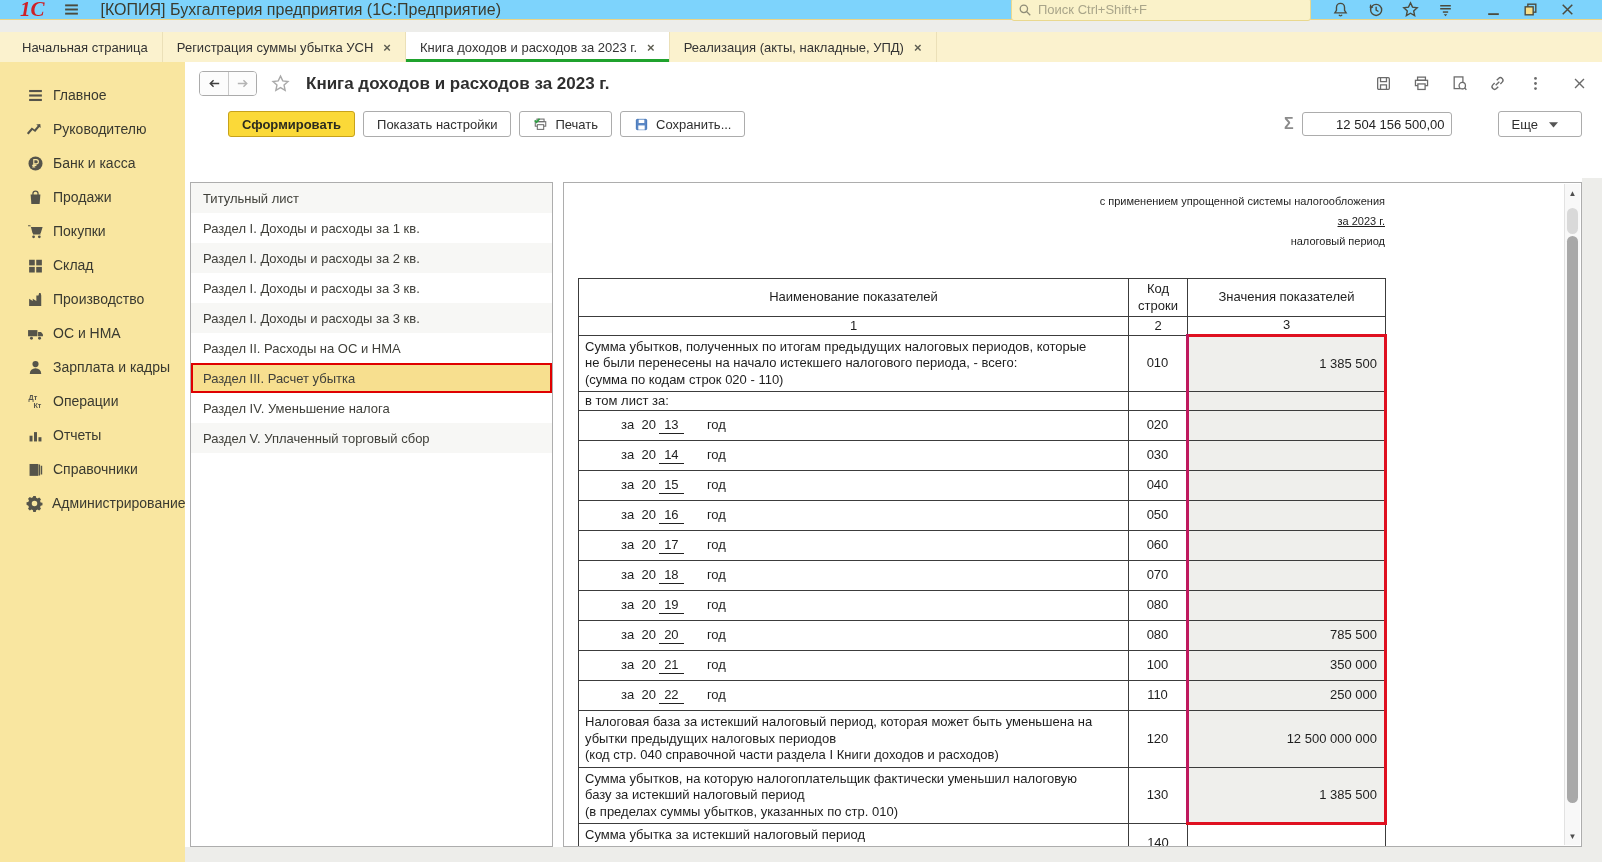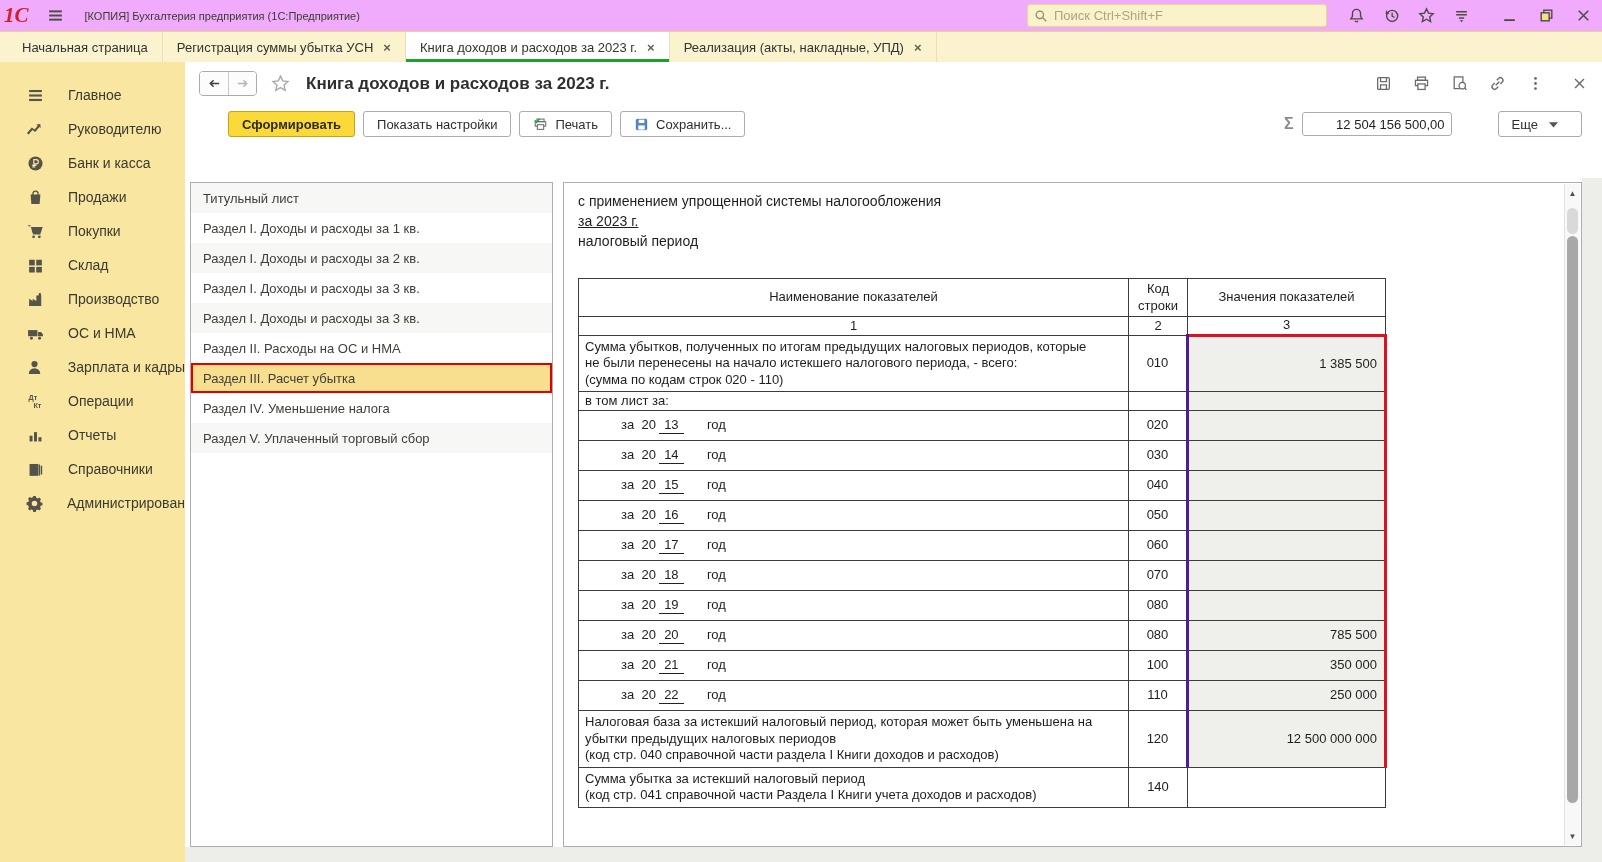--- a/index.html
+++ b/index.html
@@ -1,29 +1,29 @@
 <!DOCTYPE html>
 <html><head>
 <meta charset="utf-8">
 <style>
   * { box-sizing: border-box; margin: 0; padding: 0; }
   html,body { width:1602px; height:862px; overflow:hidden; }
   body { font-family:"Liberation Sans", sans-serif; background:#EDEDEA; position:relative; color:#333; }
 
   
-  .topbar { position:absolute; left:0; top:0; width:1602px; height:32px;
-    background:#f0abfc; display:flex; align-items:center; padding:0 4px;
+  .topbar { position:absolute; left:0; top:0; width:1602px; height:20px;
+    background:#7dd3fc; display:flex; align-items:center; padding:0 20px;
     border-bottom:1px solid #EBD385; }
   .logo { font-family:"Liberation Serif", serif; font-weight:bold; font-style:italic;
     color:#CE2127; font-size:21px; margin-right:16px; line-height:1; }
   .tb-ic { width:22px; height:22px; display:inline-flex; align-items:center; justify-content:center;
     color:#4B4B3E; flex:none; }
   .tb-ic svg { width:17px; height:17px; }
   .hamburger { margin-right:18px; }
-  .tb-title { font-size:11px; color:#3B3B2E; white-space:nowrap;text-align:right; }
+  .tb-title { font-size:16px; color:#3B3B2E; white-space:nowrap;text-align:right; }
   .search { margin-left:auto; width:300px; height:23px; background:#FAF2C9;
     border:1px solid #E9D88E; border-radius:3px; display:flex; align-items:center;
     padding:0 6px; margin-right:18px; }
   .search svg { width:14px; height:14px; color:#8F8C77; flex:none; }
   .search input { border:none; outline:none; background:transparent; font-size:13px;
     color:#55503C; width:100%; margin-left:6px; font-family:"Liberation Sans",sans-serif; }
   .search input::placeholder { color:#A9A58A; }
   .tb-icons { display:flex; align-items:center; gap:13px; }
   .win-controls { display:flex; align-items:center; gap:15px; margin-left:26px; margin-right:4px; }
 
@@ -35,21 +35,21 @@
   .tab .ic { margin-right:8px; }
   .tab.active { background:#FFFFFF; }
   .tab.active::after { content:""; position:absolute; left:0; right:0; bottom:0; height:3px; background:#1FA22D; }
   .tab-close { margin-left:10px; color:#5E5E52; font-size:13px; font-weight:bold; line-height:1; }
 
   
   .sidebar { position:absolute; left:0; top:62px; width:185px; height:800px;
     background:#F9E6A0; padding-top:16px; }
   .nav-item { height:34px; display:flex; align-items:center; padding-left:26px; font-size:14px;
     color:#3A3A30; cursor:default; }
-  .nav-item .ic { width:18px; height:18px; margin-right:24px; color:#55544A; display:inline-flex; }
+  .nav-item .ic { width:18px; height:18px; margin-right:9px; color:#55544A; display:inline-flex; }
   .nav-item .ic svg { width:17px; height:17px; }
   .nav-label { white-space:nowrap; }
 
   
   .main { position:absolute; left:185px; top:62px; width:1417px; height:800px; background:#FFF; }
 
   .doc-toolbar { height:43px; display:flex; align-items:center; padding:0 14px; background:#FFF; }
   .navgroup { display:flex; border:1px solid #ABABAB; border-radius:4px; overflow:hidden; height:25px; }
   .navbtn { width:28px; display:flex; align-items:center; justify-content:center; background:#FCFCFC; }
   .navbtn + .navbtn { border-left:1px solid #C9C9C9; }
@@ -98,40 +98,40 @@
     background:#FFF; border:1px solid #ADADAD; overflow:hidden; }
   .sec-item { height:30px; display:flex; align-items:center; padding:0 12px; font-size:13px;
     color:#40403A; cursor:default; white-space:nowrap; }
   .sec-item.alt { background:#F7F7F5; }
   .sec-item.selected { background:#F7DF8F; border:2px solid #DF0000; padding:0 10px; }
 
   .report-panel { position:absolute; left:378px; top:4px; width:1019px; bottom:15px;
     background:#FFF; border:1px solid #ADADAD; }
   .report-inner { position:absolute; left:0; top:0; right:17px; bottom:0; overflow:hidden;
     padding:8px 0 0 14px; }
-  .rep-head { width:807px; text-align:left; font-size:14px; color:#1E1E1E; line-height:20px; }
+  .rep-head { width:807px; text-align:right; font-size:11px; color:#1E1E1E; line-height:20px; }
   .rep-head .l2 { text-decoration:underline; }
   .report-table { border-collapse:collapse; table-layout:fixed; width:807px; margin-top:27px;
     font-size:13px; color:#1E1E1E; }
   .report-table th, .report-table td { border:1px solid #3C3C3C; font-weight:normal;
     vertical-align:middle; line-height:16.5px; }
   .report-table thead th { text-align:center; padding:2px 4px; }
   .report-table thead tr.cols th { height:36px; }
   .report-table thead tr.nums th { height:18px; padding:0; }
   td.c-name { text-align:left; padding:3px 6px; }
   td.c-code { text-align:center; padding:2px 2px; }
   td.c-val  { text-align:right; padding:2px 7px; }
   tr.r-year td { height:30px; padding-top:0; padding-bottom:0; }
   tr.r-sub td { height:19px; padding-top:0; padding-bottom:0; }
   td.c-name.year { white-space:pre; }
   td.c-name.year .yp { padding-left:36px; }
   td.c-name.year .yv { display:inline-block; min-width:25px; text-align:center;
     border-bottom:1px solid #222; margin:0 3px; }
   td.c-name.year .ys { margin-left:20px; }
-  td.hl { background:#EFEFEC; border-left:3px solid #4c1d95; border-right:3px solid #DF1020; }
+  td.hl { background:#EFEFEC; border-left:3px solid #be185d; border-right:3px solid #DF1020; }
   td.hl-first { border-top:3px solid #DF1020; }
   td.hl-last { border-bottom:3px solid #DF1020; }
 
   .vscroll { position:absolute; top:1px; right:1px; bottom:1px; width:16px; background:#F8F8F8;
     border-left:1px solid #E2E2E2; }
   .vs-arrow { position:absolute; left:0; width:100%; height:14px; display:flex; align-items:center;
     justify-content:center; color:#4E4E4E; font-size:8px; }
   .vs-up { top:2px; } .vs-down { bottom:2px; }
   .vs-thumb { position:absolute; left:2px; right:2px; top:52px; bottom:42px; background:#A8A8A8;
     border-radius:7px; }
@@ -560,20 +560,25 @@
                 <td class="c-name year"><span class="yp">за  20</span><span class="yv">22</span><span class="ys">год</span></td>
                 <td class="c-code">110</td>
                 <td class="c-val hl">250 000</td>
               </tr>
               <tr>
                 <td class="c-name">Налоговая база за истекший налоговый период, которая может быть уменьшена на<br>убытки предыдущих налоговых периодов<br>(код стр. 040 справочной части раздела I Книги доходов и расходов)</td>
                 <td class="c-code">120</td>
                 <td class="c-val hl">12 500 000 000</td>
               </tr>
               <tr>
+                <td class="c-name">Сумма убытков, на которую налогоплательщик фактически уменьшил налоговую<br>базу за истекший налоговый период<br>(в пределах суммы убытков, указанных по стр. 010)</td>
+                <td class="c-code">130</td>
+                <td class="c-val hl hl-last">1 385 500</td>
+              </tr>
+              <tr>
                 <td class="c-name">Сумма убытка за истекший налоговый период<br>(код стр. 041 справочной части Раздела I Книги учета доходов и расходов)</td>
                 <td class="c-code">140</td>
                 <td class="c-val"></td>
               </tr>
             </tbody>
         </table>
       </div>
       <div class="vscroll">
         <span class="vs-arrow vs-up">▲</span>
         <div class="vs-cap"></div>

